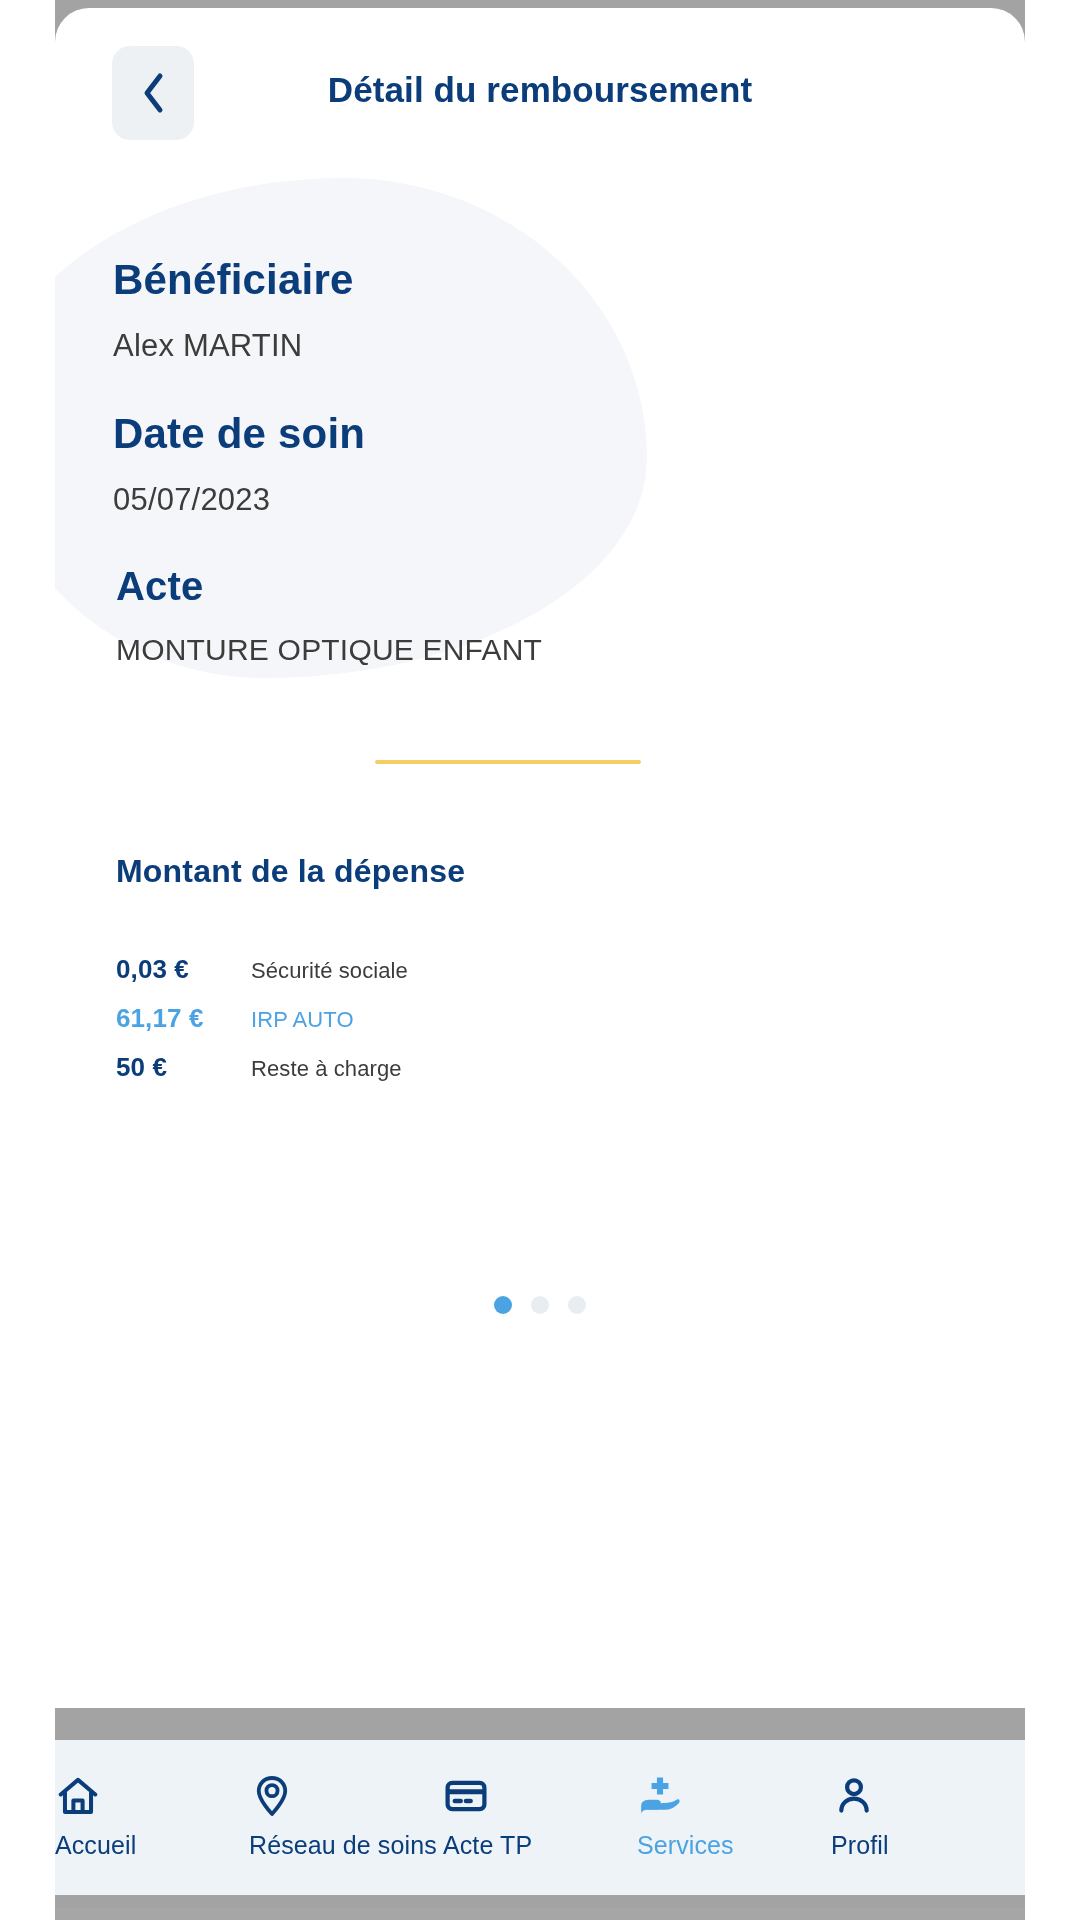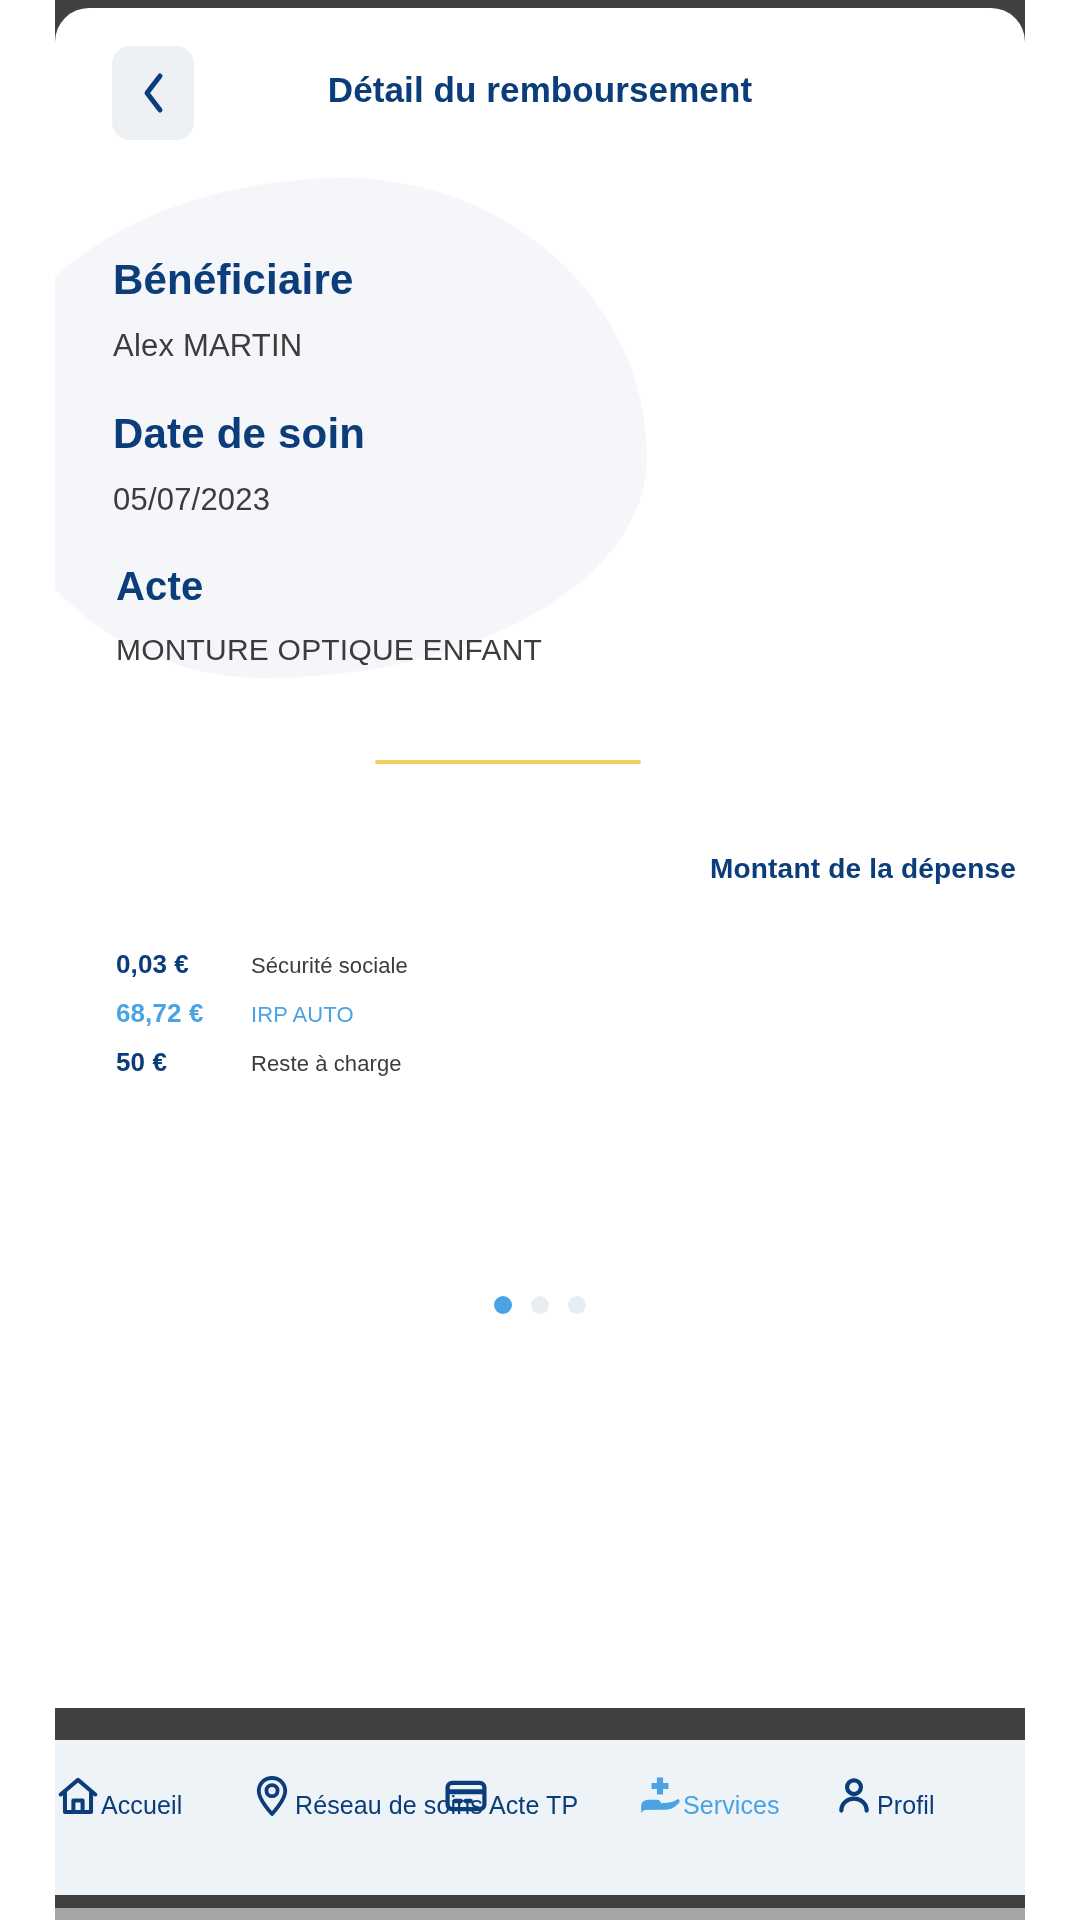--- a/index.html
+++ b/index.html
@@ -15,21 +15,21 @@
     overflow: hidden;
     position: relative;
   }
 
   
   .page {
     position: absolute;
     left: 0; top: 0;
     width: 1080px;
     height: 1920px;
-    background: #404040;
+    background: #a3a3a3;
   }
 
   .side-gutter-left,
   .side-gutter-right {
     position: absolute;
     top: 0;
     width: 55px;
     height: 1920px;
     background: #ffffff;
   }
@@ -156,24 +156,23 @@
   
   .amount-block {
     position: absolute;
     left: 61px;
     top: 845px;
     width: 900px;
   }
 
   .amount-title {
     color: #0b3d7b;
-    font-size: 28px;
+    font-size: 32px;
     font-weight: bold;
     letter-spacing: 0.2px;
-    text-align: right;
   }
 
   .amount-total {
     margin-top: 30px;
     color: #0b3d7b;
     font-size: 50px;
     font-weight: bold;
     letter-spacing: 0.3px;
   }
 
@@ -237,22 +236,22 @@
     background: #eef3f7;
     display: flex;
     align-items: flex-start;
     justify-content: space-around;
     padding-top: 32px;
   }
 
   .nav-item {
     width: 194px;
     display: flex;
-    flex-direction: row;
-    align-items: flex-end;
+    flex-direction: column;
+    align-items: flex-start;
     cursor: pointer;
     background: none;
     border: none;
   }
 
   .nav-icon {
     height: 48px;
     display: flex;
     align-items: center;
     justify-content: center;
@@ -327,21 +326,21 @@
       <div class="amount-title">Montant de la dépense</div>
 
       <div class="breakdown">
 
         <div class="breakdown-row">
           <div class="breakdown-amount">0,03 €</div>
           <div class="breakdown-label">Sécurité sociale</div>
         </div>
 
         <div class="breakdown-row accent">
-          <div class="breakdown-amount">68,72 €</div>
+          <div class="breakdown-amount">61,17 €</div>
           <div class="breakdown-label">IRP AUTO</div>
         </div>
 
         <div class="breakdown-row">
           <div class="breakdown-amount">50 €</div>
           <div class="breakdown-label">Reste à charge</div>
         </div>
 
       </div>
     </div>

